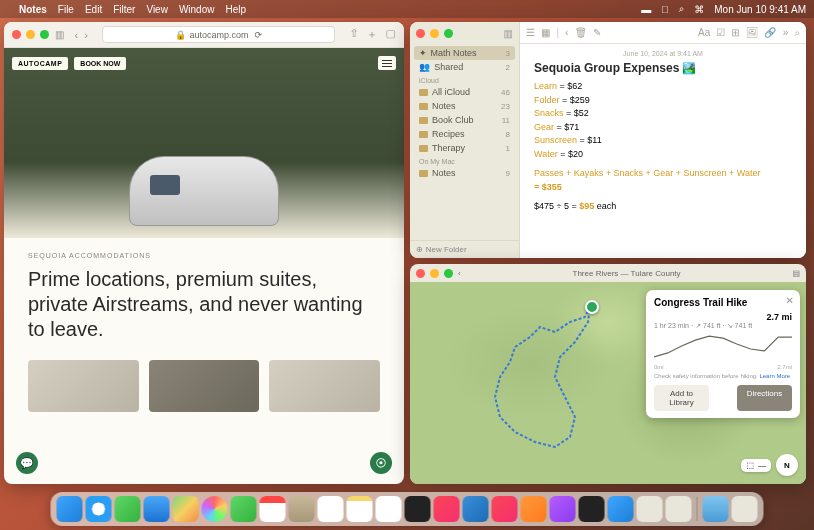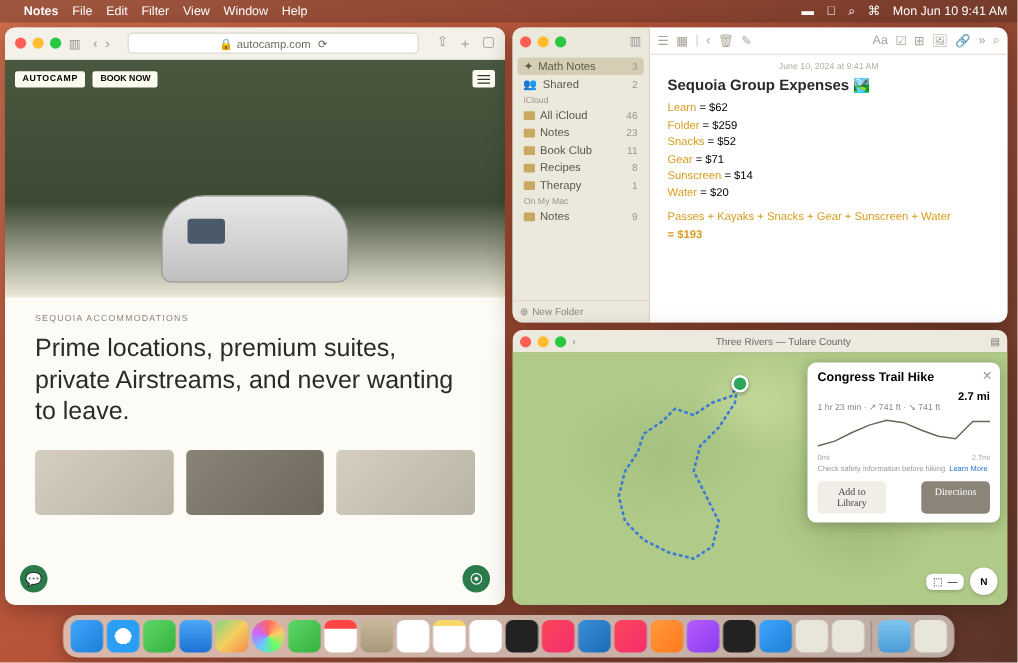--- a/index.html
+++ b/index.html
@@ -85,21 +85,21 @@
 .route-card .close { position:absolute; right:6px; top:5px; color:#999; font-size:10px; }
 .route-title { font-size:10px; font-weight:700; margin-bottom:4px; }
 .route-dist { font-weight:700; font-size:9px;text-align:right; }
 .route-meta { color:#888; font-size:7px; margin-bottom:3px; }
 .elev-chart { height:28px; margin:3px 0; position:relative; }
 .elev-chart svg { width:100%; height:100%; }
 .elev-labels { display:flex; justify-content:space-between; font-size:6px; color:#aaa; }
 .safety { font-size:6px; color:#999; margin-top:3px; line-height:1.2; }
 .safety a { color:#2a72d4; text-decoration:none; }
 .route-btns { display:flex; gap:4px; margin-top:5px; }
-.rbtn { flex:1; padding:4px 4px; border-radius:4px; font-size:8px; text-align:center;font-family:Liberation Serif, serif; }
+.rbtn { flex:1; padding:4px 4px; border-radius:4px; font-size:8px; text-align:center; }
 .rbtn.lib { background:#f0eee6; color:#444; }
 .rbtn.dir { background:#8a8578; color:#fff;margin-left:24px; }
 .map-controls { position:absolute; right:8px; bottom:8px; display:flex; gap:5px; align-items:center; }
 .compass { width:22px; height:22px; background:#fff; border-radius:50%; display:flex; align-items:center; justify-content:center; font-size:8px; font-weight:700; box-shadow:0 1px 3px rgba(0,0,0,0.2); }
 .zoom3d { background:#fff; border-radius:5px; padding:2px 5px; font-size:8px; box-shadow:0 1px 3px rgba(0,0,0,0.2); display:flex; gap:4px; }
 
 
 .dock { position:absolute; bottom:4px; left:50%; transform:translateX(-50%); background:rgba(240,238,230,0.65); border-radius:12px; padding:4px 6px; display:flex; gap:3px; backdrop-filter: blur(10px); box-shadow:0 2px 12px rgba(0,0,0,0.3); }
 .dock-icon { width:26px; height:26px; border-radius:6px; display:inline-block; }
 .dock-sep { width:1px; height:24px; background:rgba(0,0,0,0.2); margin:1px 2px; }
@@ -279,24 +279,25 @@
         <span>»</span>
         <span>⌕</span>
       </div>
       <div class="note-body">
         <div class="note-date">June 10, 2024 at 9:41 AM</div>
         <div class="note-title"><span>Sequoia Group Expenses</span> <span class="emoji">🏞️</span></div>
         <div class="note-line"><span class="var">Learn</span><span> = $62</span></div>
         <div class="note-line"><span class="var">Folder</span><span> = $259</span></div>
         <div class="note-line"><span class="var">Snacks</span><span> = $52</span></div>
         <div class="note-line"><span class="var">Gear</span><span> = $71</span></div>
-        <div class="note-line"><span class="var">Sunscreen</span><span> = $14</span></div>
+        <div class="note-line"><span class="var">Sunscreen</span><span> = $11</span></div>
         <div class="note-line"><span class="var">Water</span><span> = $20</span></div>
         <div class="note-line" style="margin-top:6px;"><span class="op">Passes + Kayaks + Snacks + Gear + Sunscreen + Water</span></div>
-        <div class="note-line"><span class="result">= $193</span></div>
+        <div class="note-line"><span class="result">= $355</span></div>
+        <div class="note-line" style="margin-top:6px;"><span>$475 ÷ 5  = </span><span class="result">$95</span><span> each</span></div>
       </div>
     </div>
   </div>
 
   <div class="maps">
     <div class="maps-toolbar">
       <div class="traffic">
         <span class="tlight tl-r"></span>
         <span class="tlight tl-y"></span>
         <span class="tlight tl-g"></span>

